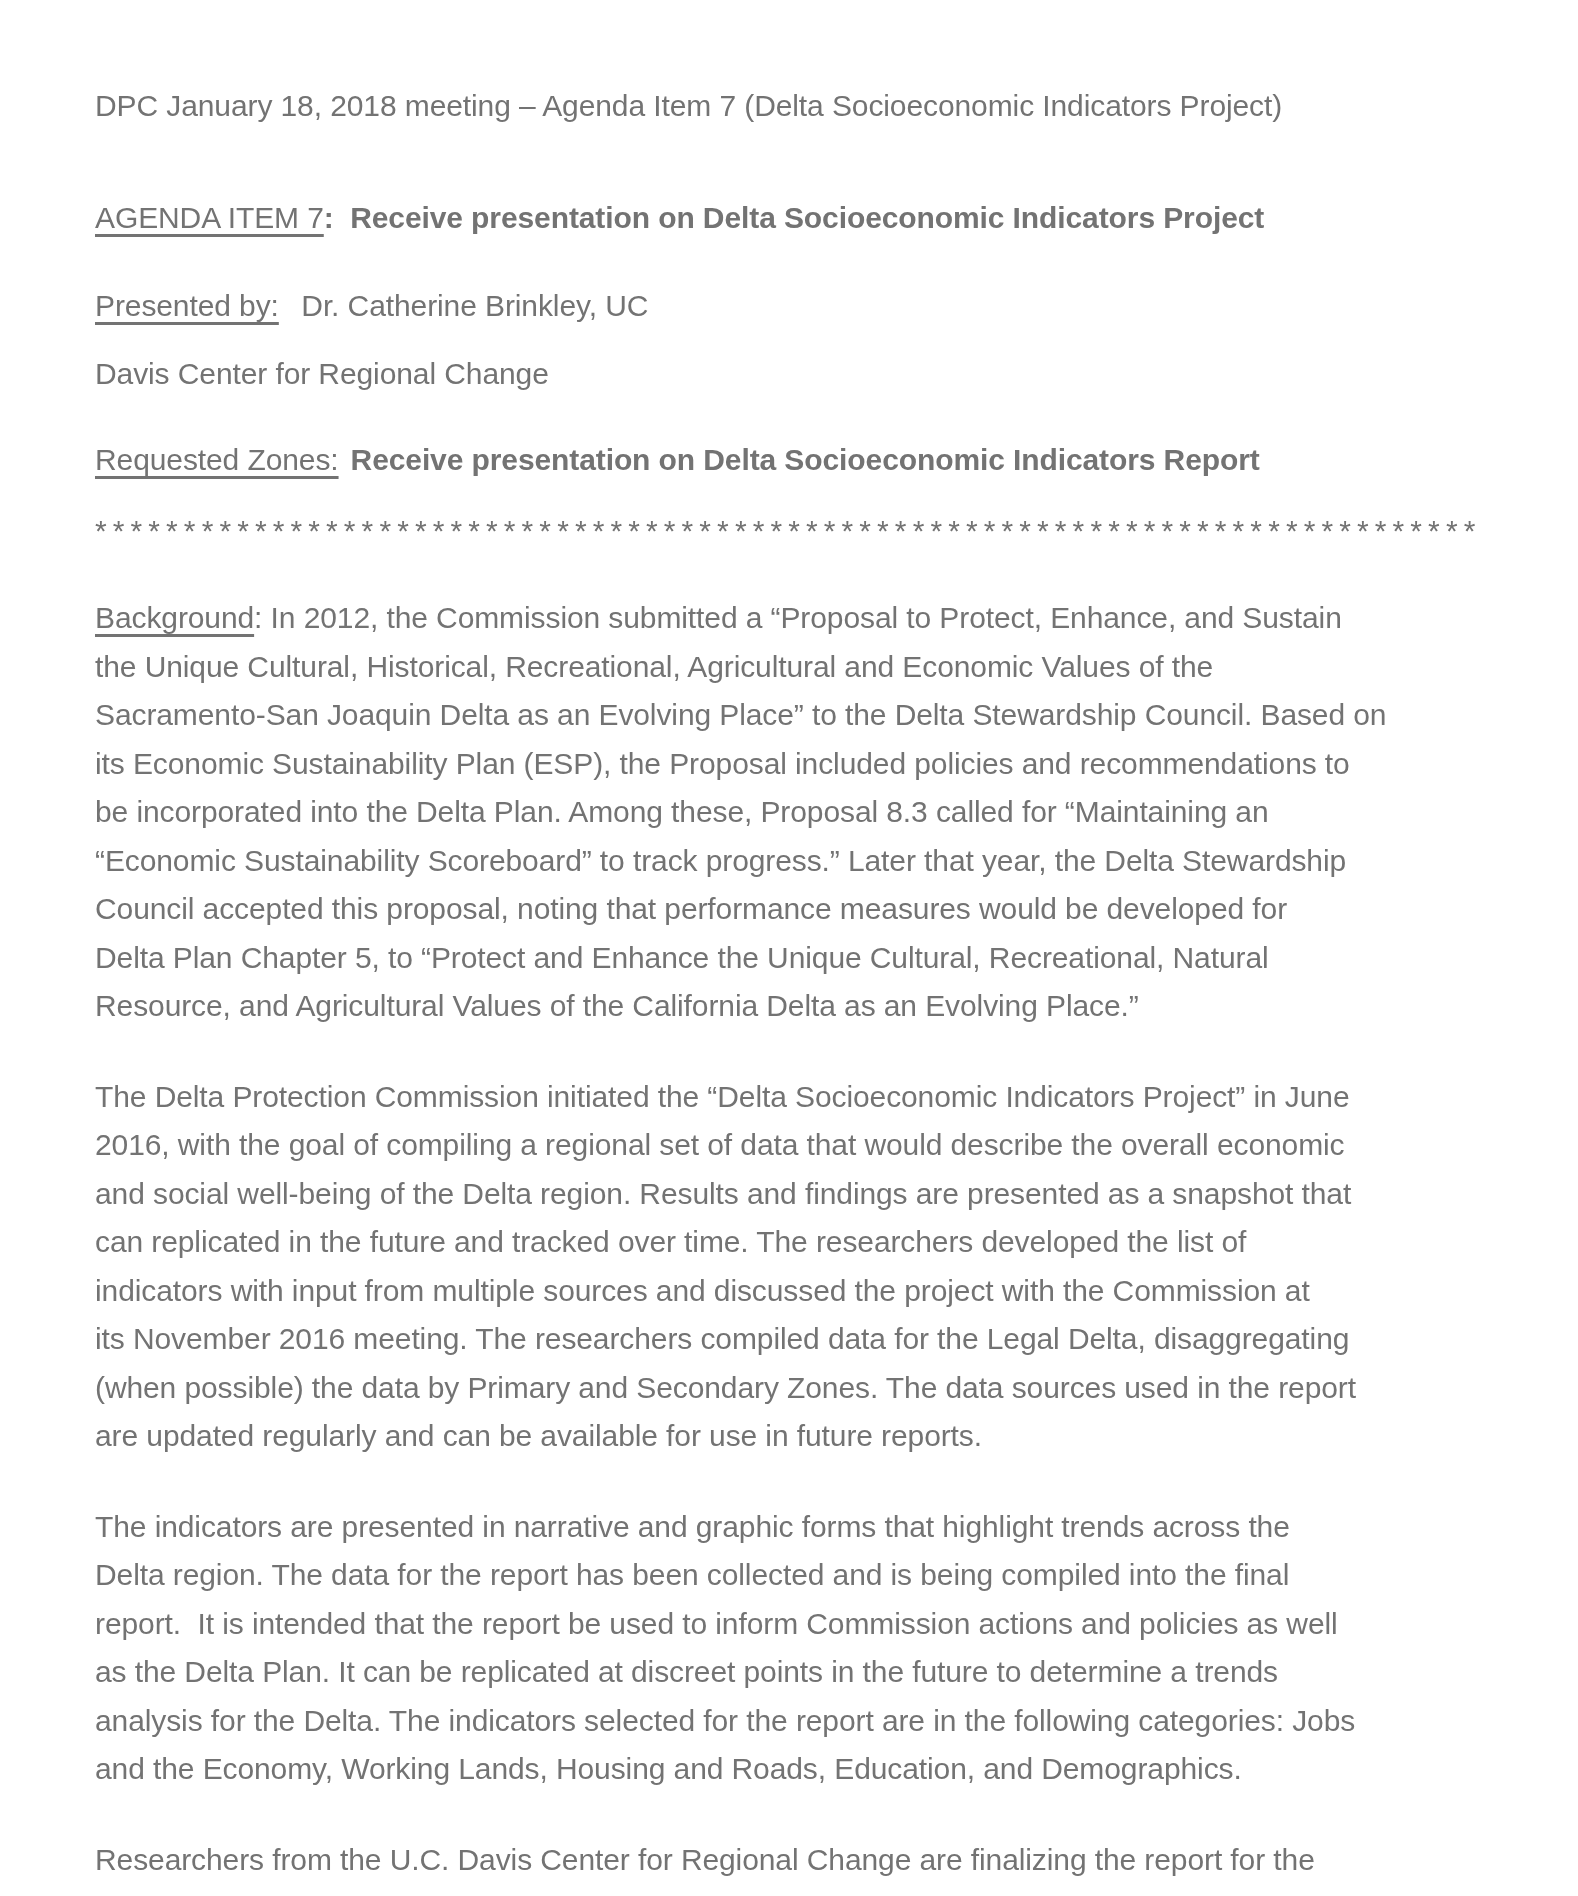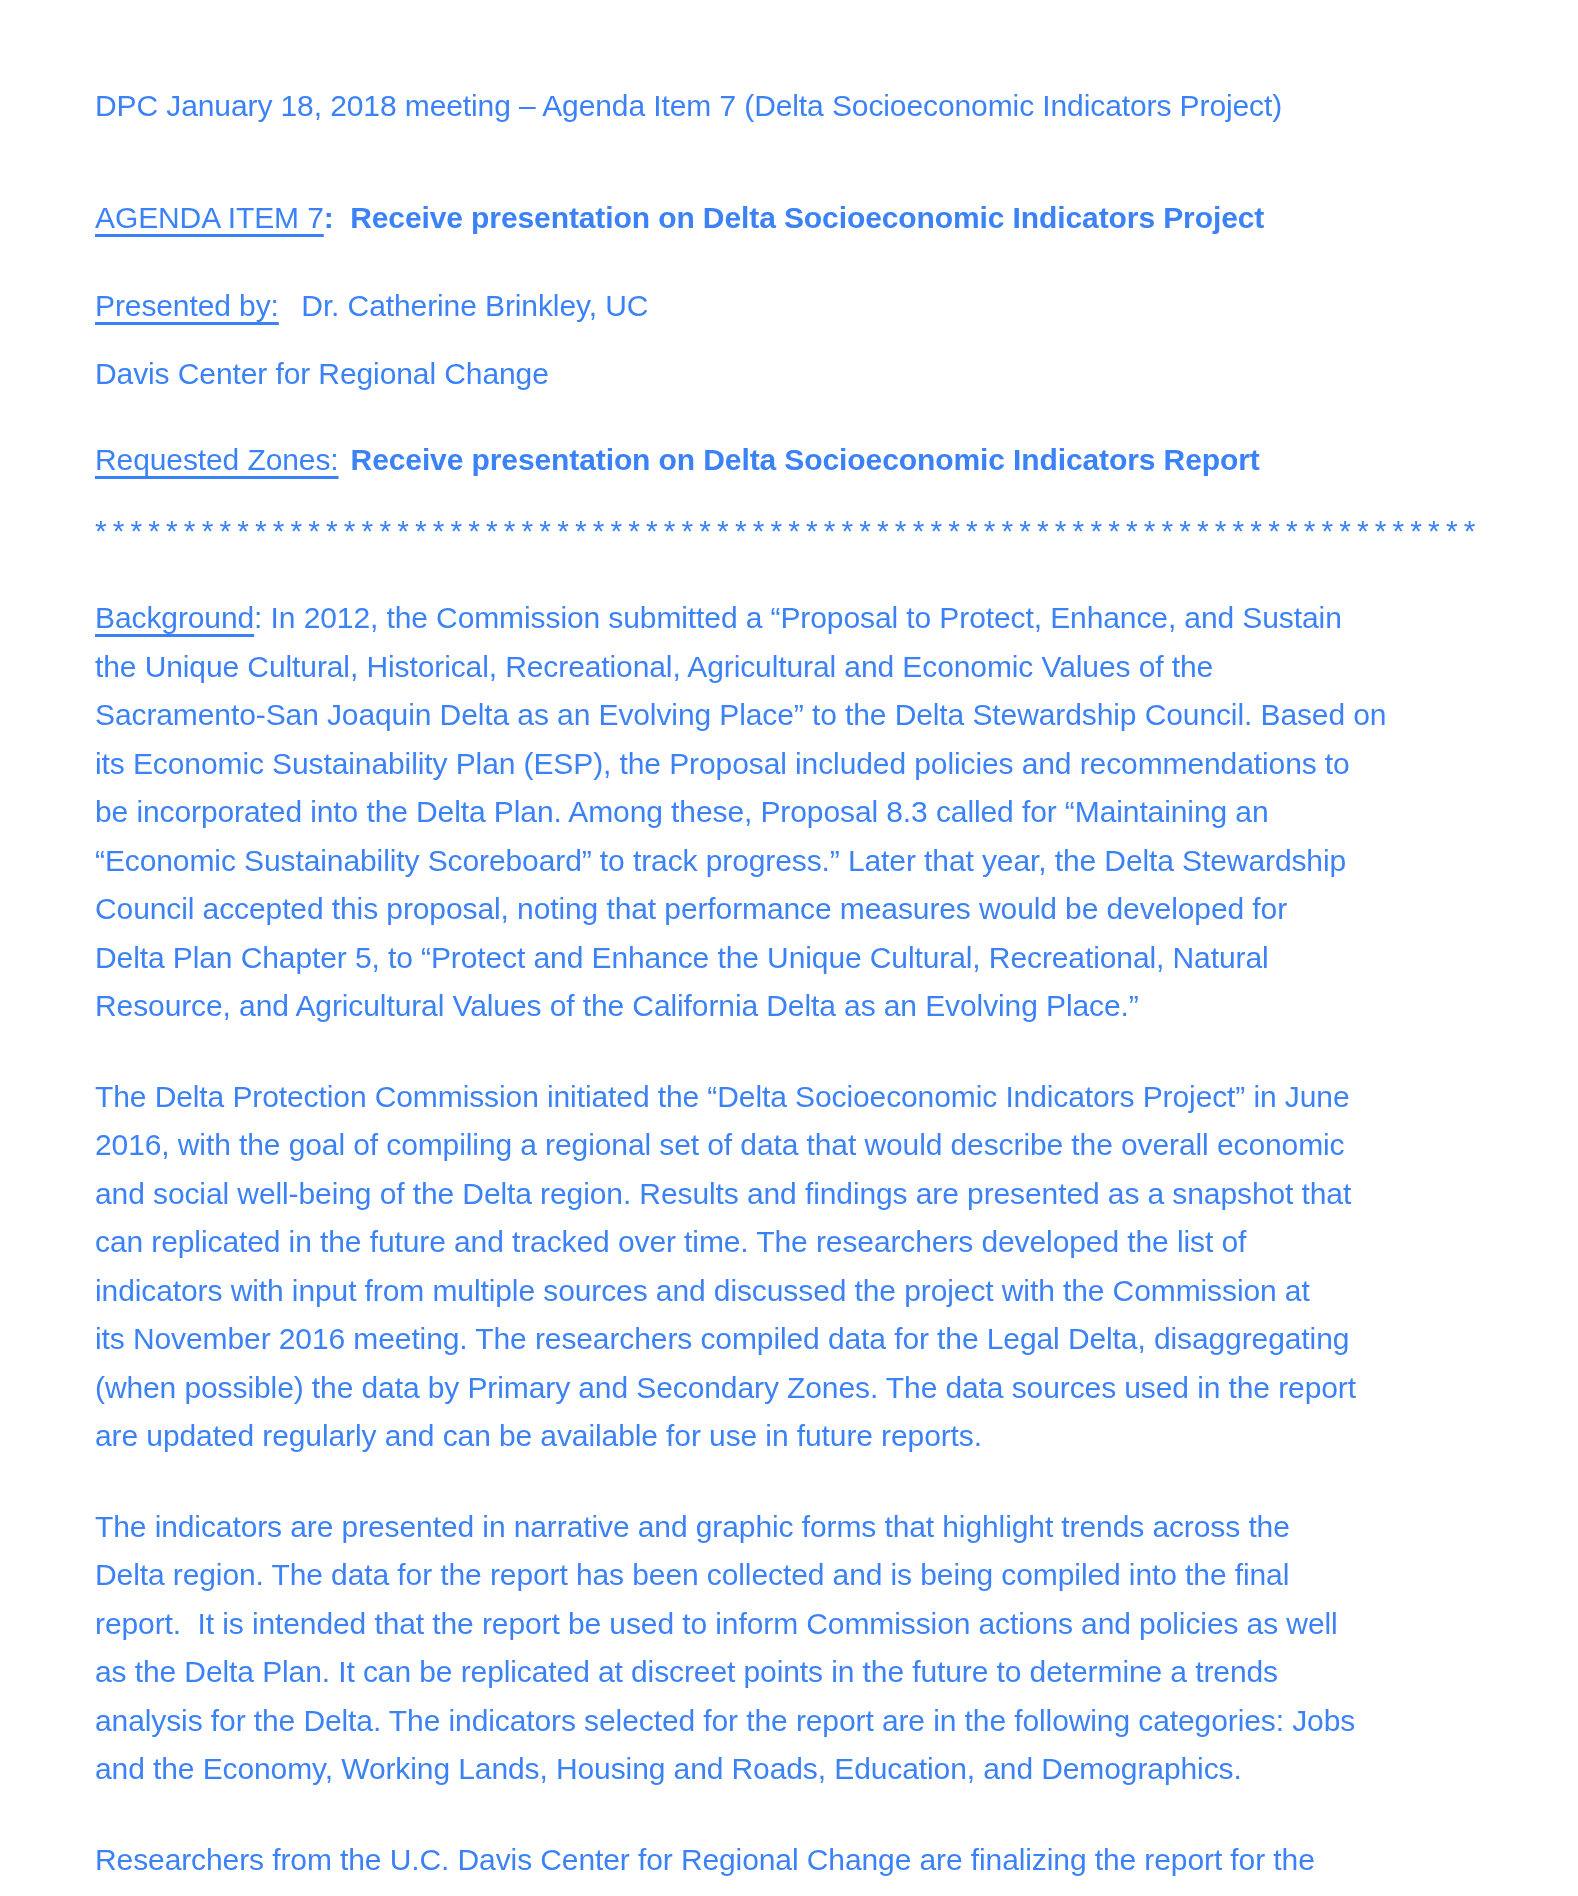--- a/index.html
+++ b/index.html
@@ -6,21 +6,21 @@
   .page {
     position: relative;
     width: 1578px;
     height: 1896px;
     background: #ffffff;
     box-sizing: border-box;
     padding: 82px 0 0 95px;
     overflow: hidden;
     font-family: "Liberation Sans", sans-serif;
     font-size: 30px;
-    color: #3b82f6;
+    color: #737373;
     letter-spacing: -0.1px;
   }
   p { margin: 0; }
   .line { line-height: 48px; width: 1478px; }
   .header-line { margin-bottom: 64px; }
   .agenda-line { margin-bottom: 30px; }
   .byline-row { display: flex; align-items: flex-start; margin-bottom: 28px; }
   .byline-left { flex: 0 0 758px; width: 758px; line-height: 48px; }
   .byline-right { width: 645px; line-height: 68px; }
   .requested-line { margin-bottom: 23px; }

